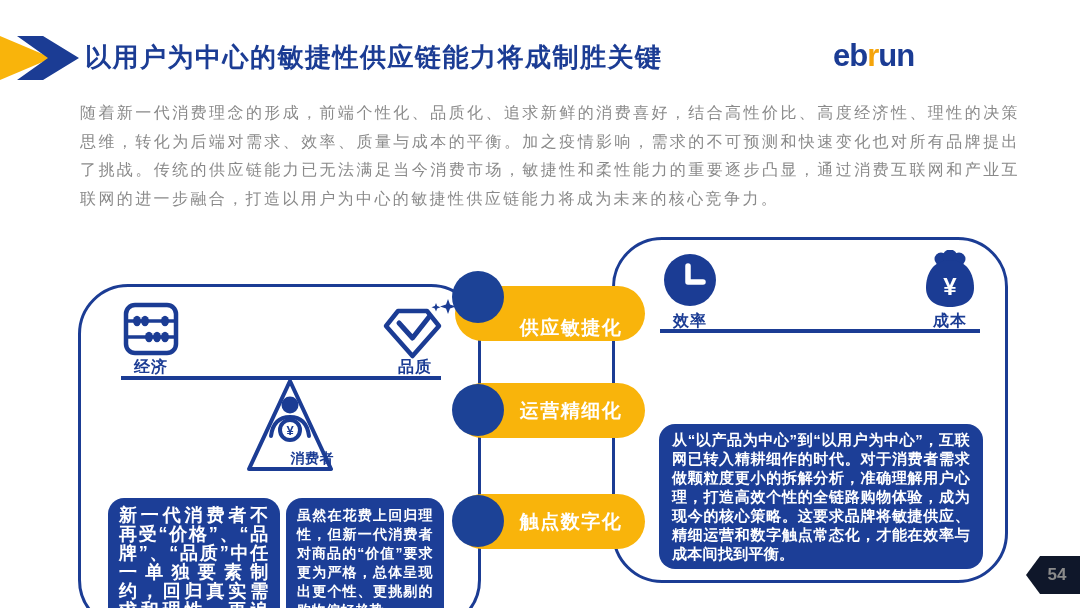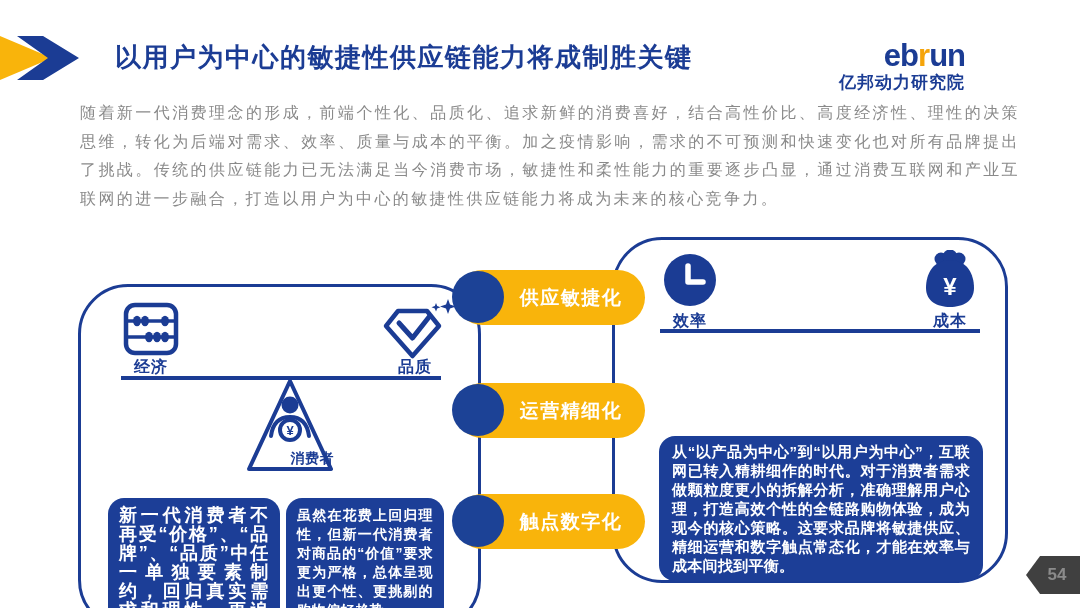--- a/index.html
+++ b/index.html
@@ -7,21 +7,21 @@
   .slide {
     position:relative; width:1080px; height:608px; background:#fff;
     font-family:"Liberation Sans","DejaVu Sans",sans-serif; overflow:hidden;
   }
   
   .tri-yellow { position:absolute; left:0; top:36px; width:52px; height:44px;
     background:#F9B40B; clip-path:polygon(0 0,100% 50%,0 100%); }
   .tri-blue { position:absolute; left:17px; top:36px; width:62px; height:44px;
     background:#1B3C94; clip-path:polygon(0 0,42% 0,100% 50%,42% 100%,0 100%,50% 50%); }
   .page-title { position:absolute; left:85px; top:40px; font-size:26px; font-weight:bold;
-    color:#1B3C94; letter-spacing:1.5px; white-space:nowrap;margin-left:30px; }
+    color:#1B3C94; letter-spacing:1.5px; white-space:nowrap; }
   .logo { position:absolute; left:833px; top:40px; display:flex; align-items:flex-end;flex-direction:column; }
   .logo .wordmark { font-size:31px; font-weight:bold; color:#1B3C94; letter-spacing:-1px; line-height:1; }
   .logo .accent { color:#F5A40A; }
   .logo .org { font-size:17px; font-weight:bold; color:#1B3C94; margin-left:6px; letter-spacing:1px; }
   
   .intro { position:absolute; left:80px; top:99px; width:940px; font-size:16px;
     line-height:28.5px; letter-spacing:2.4px; color:#8A8A8A; text-align:justify; }
   
   .panel { position:absolute; top:237px; height:346px; border:3px solid #1B3C94;
     border-radius:50px; background:transparent; z-index:1; }
@@ -32,47 +32,46 @@
   .beam { position:absolute; height:4px; background:#1B3C94; }
   .tri-wrap { position:absolute; width:88px; height:94px; }
   .fulcrum-label { position:absolute; width:88px; text-align:right; font-size:14px;
     font-weight:bold; color:#1B3C94; letter-spacing:0.5px; }
   .note { position:absolute; background:#1C3E97; color:#fff; border-radius:16px;
     font-weight:bold; text-align:justify; }
   .note-1 { left:27px; top:211px; width:172px; padding:8px 11px; font-size:18px;
     line-height:19px; letter-spacing:0.8px; }
   .note-2 { left:205px; top:211px; width:158px; padding:8px 11px; font-size:14px;
     line-height:19px; letter-spacing:0.5px; }
-  .note-3 { left:44px; top:196px; width:324px; padding:6px 13px; font-size:15px;
+  .note-3 { left:44px; top:184px; width:324px; padding:6px 13px; font-size:15px;
     line-height:19px; letter-spacing:0.3px; }
   
   .pill { position:absolute; left:455px; width:190px; height:55px; background:#F9B40B;
     border-radius:28px; z-index:2; display:flex; align-items:center; justify-content:center;
     padding-left:42px; }
   .pill span { color:#fff; font-size:19px; font-weight:bold; letter-spacing:1.5px; }
   .pill-dot { position:absolute; left:452px; width:52px; height:52px; border-radius:50%;
     background:#1C4296; z-index:3; }
   
   .page-tag { position:absolute; left:1026px; top:556px; width:54px; height:38px;
-    background:#404040; clip-path:polygon(0 50%,26% 0,100% 0,100% 100%,26% 100%);
+    background:#0f172a; clip-path:polygon(0 50%,26% 0,100% 0,100% 100%,26% 100%);
     display:flex; align-items:center; justify-content:center; padding-left:8px;
     font-size:17px; font-weight:bold; color:#8B8B8B; }
   svg { display:block; }
 </style>
 </head>
 <body>
 
 <div class="slide">
 
   <div class="tri-yellow"></div>
   <div class="tri-blue"></div>
   <h1 class="page-title">以用户为中心的敏捷性供应链能力将成制胜关键</h1>
   <div class="logo">
     <span class="wordmark"><span>eb</span><span class="accent">r</span><span>un</span></span>
-    <span class="org">亿邦动力研究院</span>
   </div>
 
   <p class="intro">随着新一代消费理念的形成，前端个性化、品质化、追求新鲜的消费喜好，结合高性价比、高度经济性、理性的决策思维，转化为后端对需求、效率、质量与成本的平衡。加之疫情影响，需求的不可预测和快速变化也对所有品牌提出了挑战。传统的供应链能力已无法满足当今消费市场，敏捷性和柔性能力的重要逐步凸显，通过消费互联网和产业互联网的进一步融合，打造以用户为中心的敏捷性供应链能力将成为未来的核心竞争力。</p>
 
   <div class="panel panel-left">
 
     <svg style="position:absolute;left:42px;top:15px;" width="56" height="54" viewBox="0 0 56 54">
       <rect x="3" y="3" width="50" height="48" rx="9" fill="none" stroke="#1B3C94" stroke-width="4.5"></rect>
       <line x1="4" y1="19" x2="52" y2="19" stroke="#1B3C94" stroke-width="3.5"></line>
       <line x1="4" y1="35" x2="52" y2="35" stroke="#1B3C94" stroke-width="3.5"></line>
@@ -126,21 +125,21 @@
       <text x="29" y="45" text-anchor="middle" font-size="24" font-weight="bold" fill="#fff">¥</text>
     </svg>
     <div class="icon-label" style="left:304px;top:71px;width:62px;">成本</div>
 
     <div class="beam" style="left:45px;top:89px;width:320px;"></div>
 
 
     <div class="note note-3">从“以产品为中心”到“以用户为中心”，互联网已转入精耕细作的时代。对于消费者需求做颗粒度更小的拆解分析，准确理解用户心理，打造高效个性的全链路购物体验，成为现今的核心策略。这要求品牌将敏捷供应、精细运营和数字触点常态化，才能在效率与成本间找到平衡。</div>
   </div>
 
-  <div class="pill" style="top:270px;">
+  <div class="pill" style="top:286px;align-items:flex-end;">
     <span>供应敏捷化</span>
   </div>
   <div class="pill" style="top:383px;">
     <span>运营精细化</span>
   </div>
   <div class="pill" style="top:494px;">
     <span>触点数字化</span>
   </div>
   <div class="pill-dot" style="top:271px;"></div>
   <div class="pill-dot" style="top:384px;"></div>

